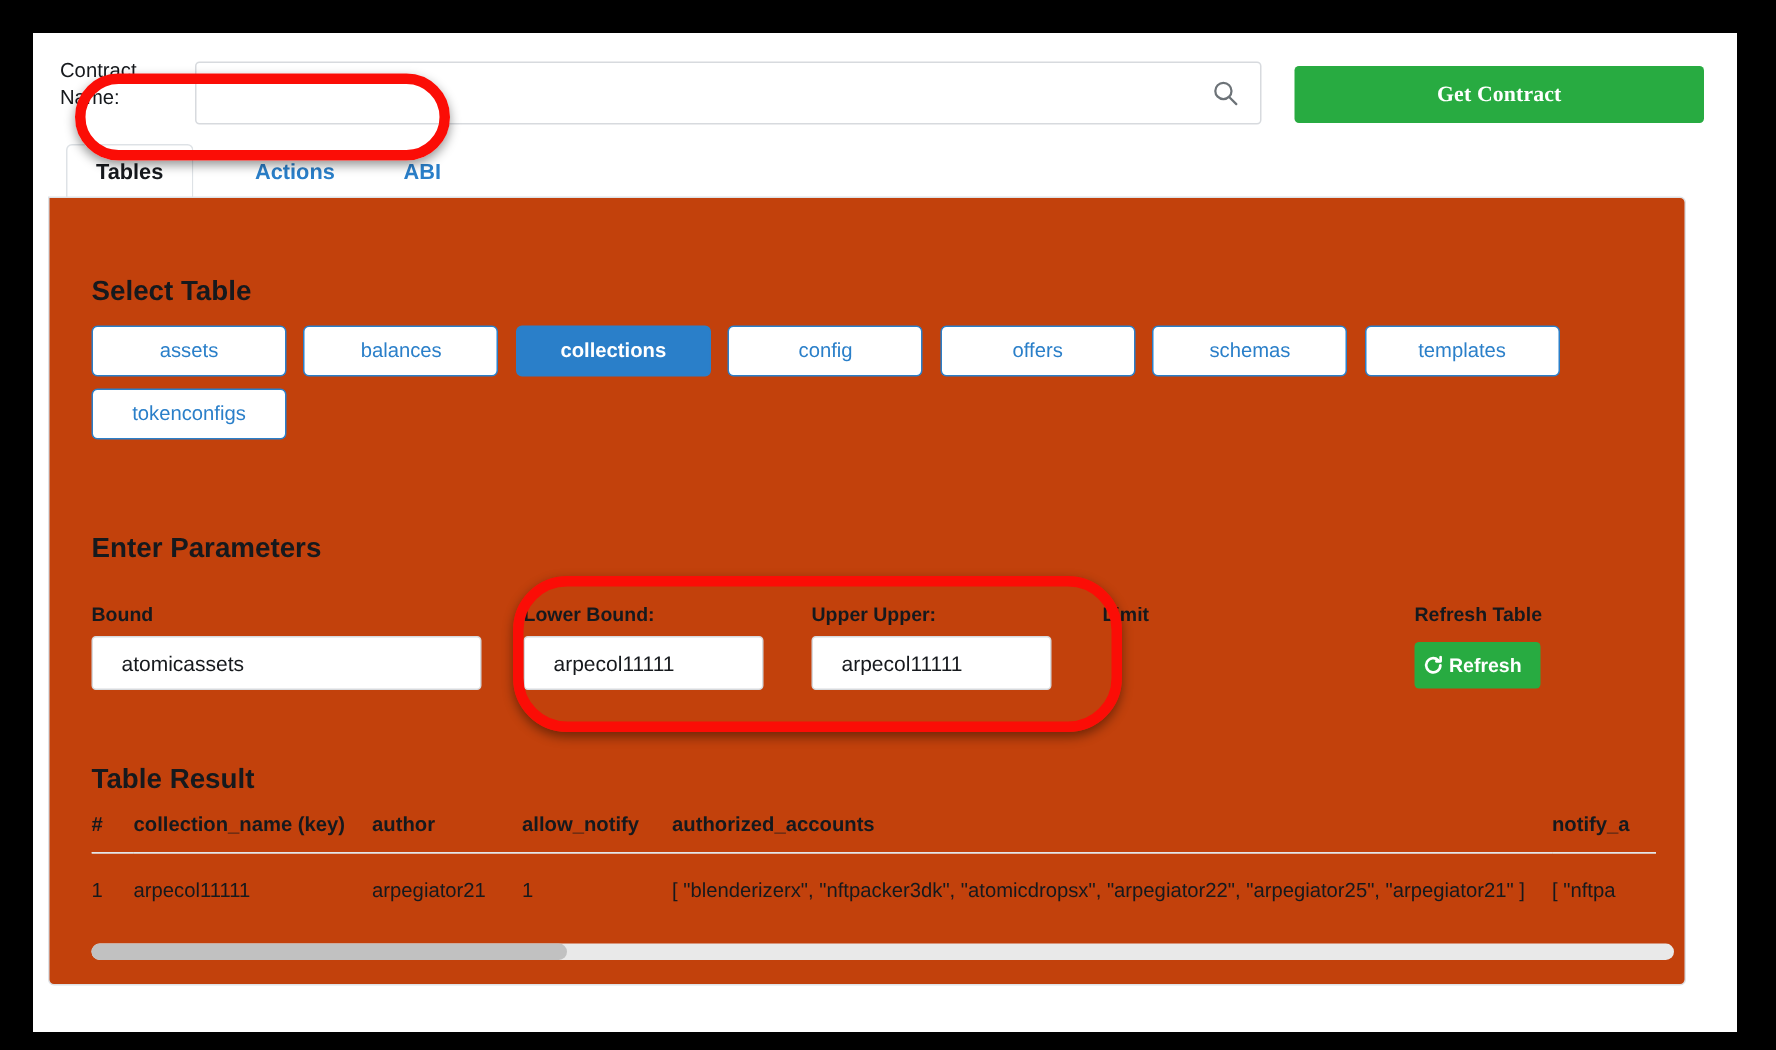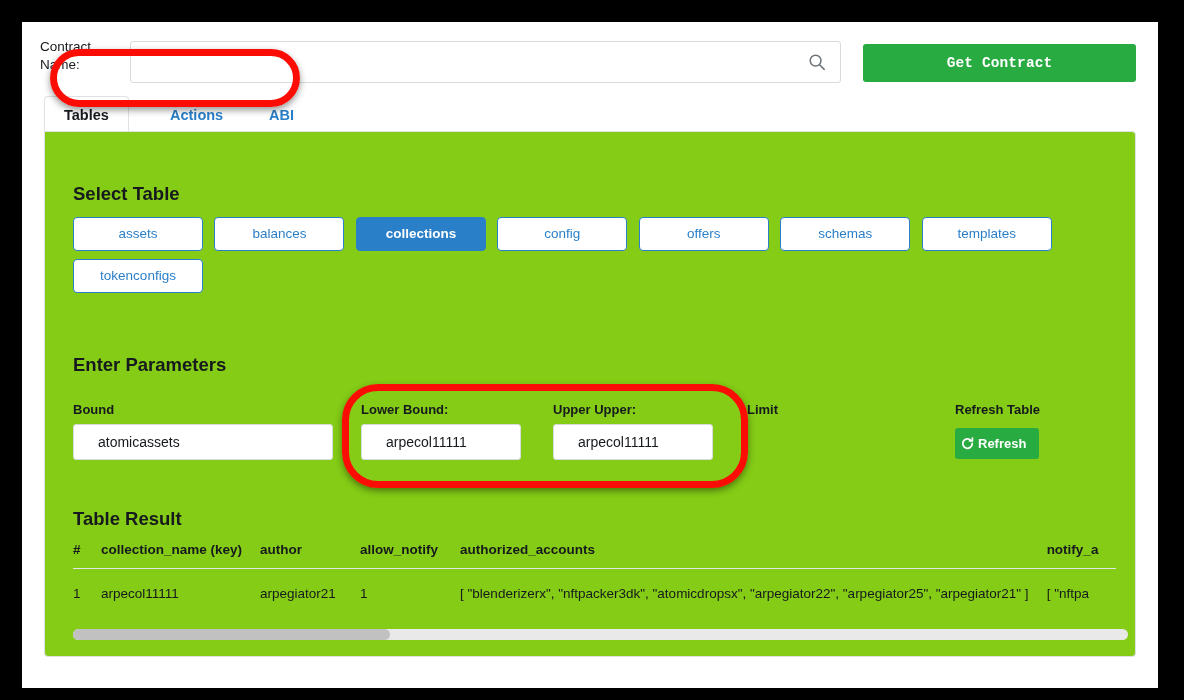--- a/index.html
+++ b/index.html
@@ -60,21 +60,21 @@
     width: 18px; height: 18px;
     color: #6d7378;
   }
   .btn-get {
     position: absolute;
     left: 841px; top: 22px;
     width: 273px; height: 38px;
     background: #28ab41;
     border: 0; border-radius: 3px;
     color: #ffffff;
-    font-family: Liberation Mono, monospace;
+    font-family: Liberation Serif, serif;
     font-size: 14.5px;
     font-weight: bold;
     cursor: pointer;
     letter-spacing: .1px;
   }
 
   
   #tabs {
     position: absolute;
     left: 22px; top: 74px;
@@ -96,23 +96,23 @@
   .tab.active {
     background: #ffffff;
     border-color: #dee2e6 #dee2e6 #ffffff;
     color: #16191d;
     font-weight: bold;
   }
 
   
   #card {
     position: absolute;
-    left: 22px; top: 109px;
+    left: 10px; top: 109px;
     width: 1092px; height: 526px;
-    background: #84cc16;
+    background: #c2410c;
     border: 1px solid #dee2e6;
     border-radius: 0 4px 4px 4px;
   }
 
   .section-title {
     position: absolute;
     font-size: 18.5px;
     font-weight: bold;
     color: #16191d;
   }
@@ -147,21 +147,21 @@
     font-size: 13px;
     font-weight: bold;
     color: #16191d;
   }
   .param-input {
     position: absolute;
     height: 36px;
     border: 1px solid #d7dade;
     border-radius: 3px;
     background: #ffffff;
-    padding: 0 24px;
+    padding: 0 19px;
     font-family: "Liberation Sans", sans-serif;
     font-size: 14px;
     color: #16191d;
     outline: 0;
   }
   .btn-refresh {
     position: absolute;
     left: 910px; top: 296px;
     width: 84px; height: 31px;
     background: #28ab41;

